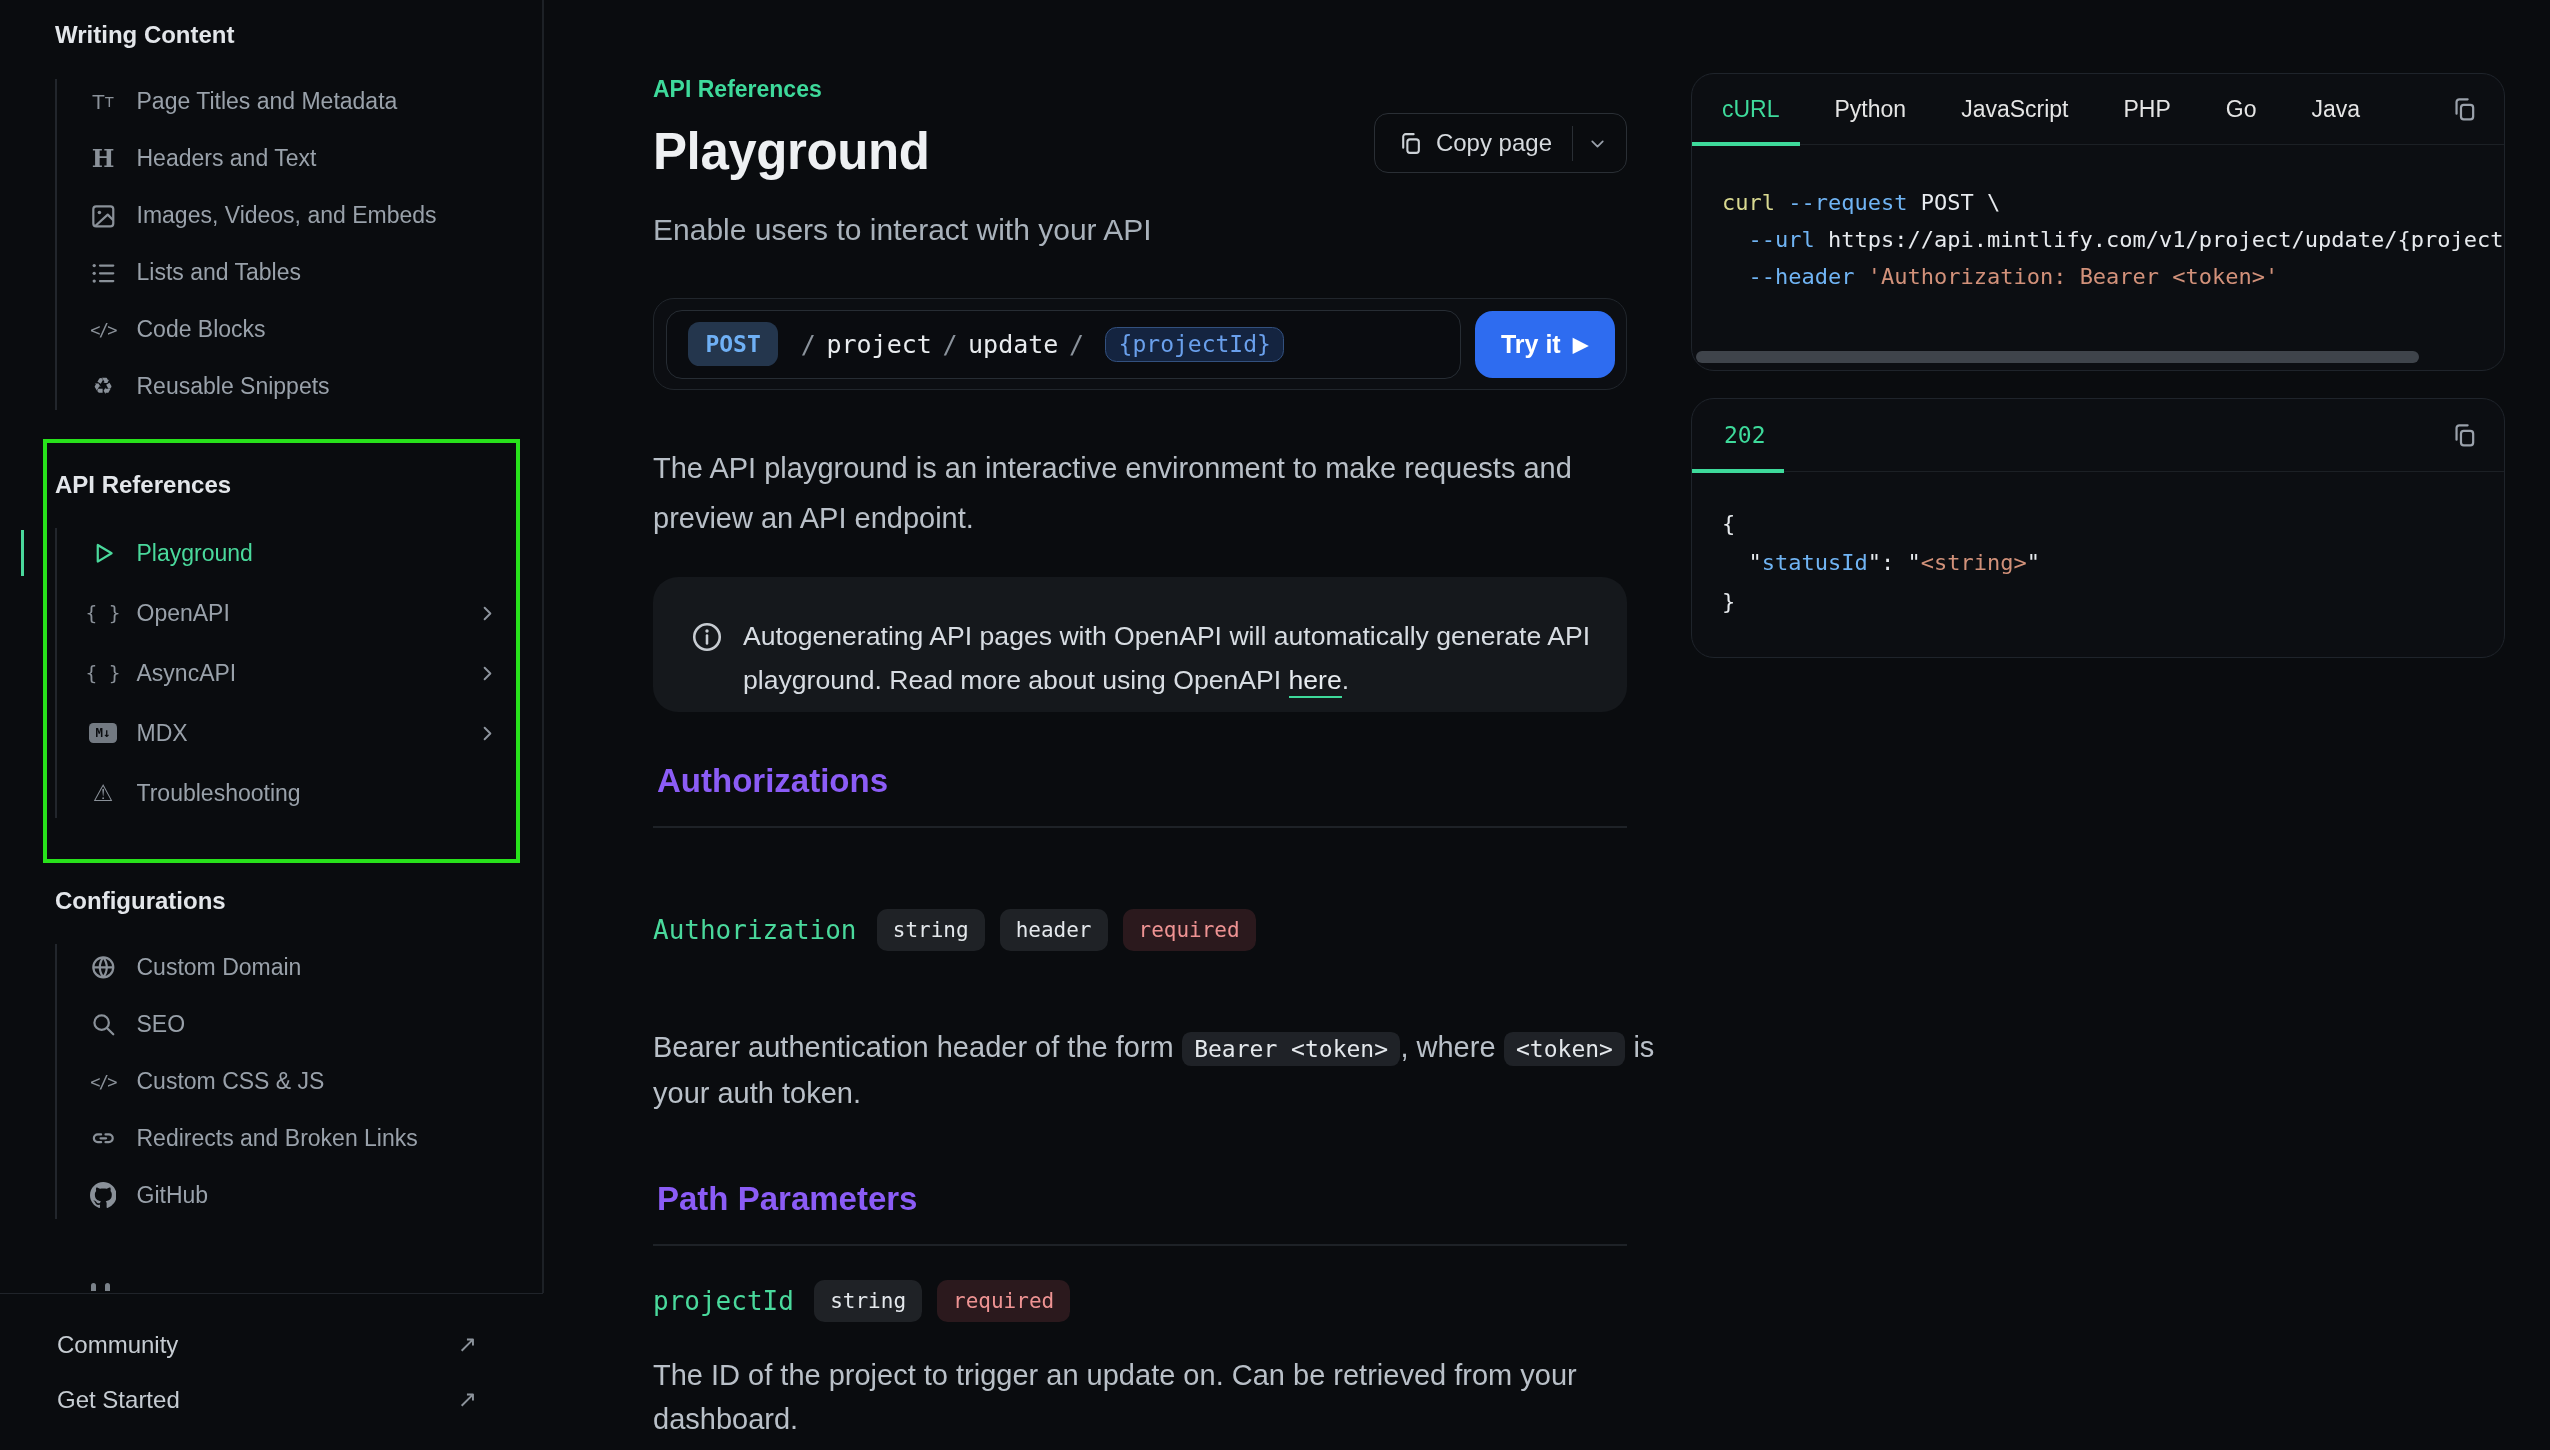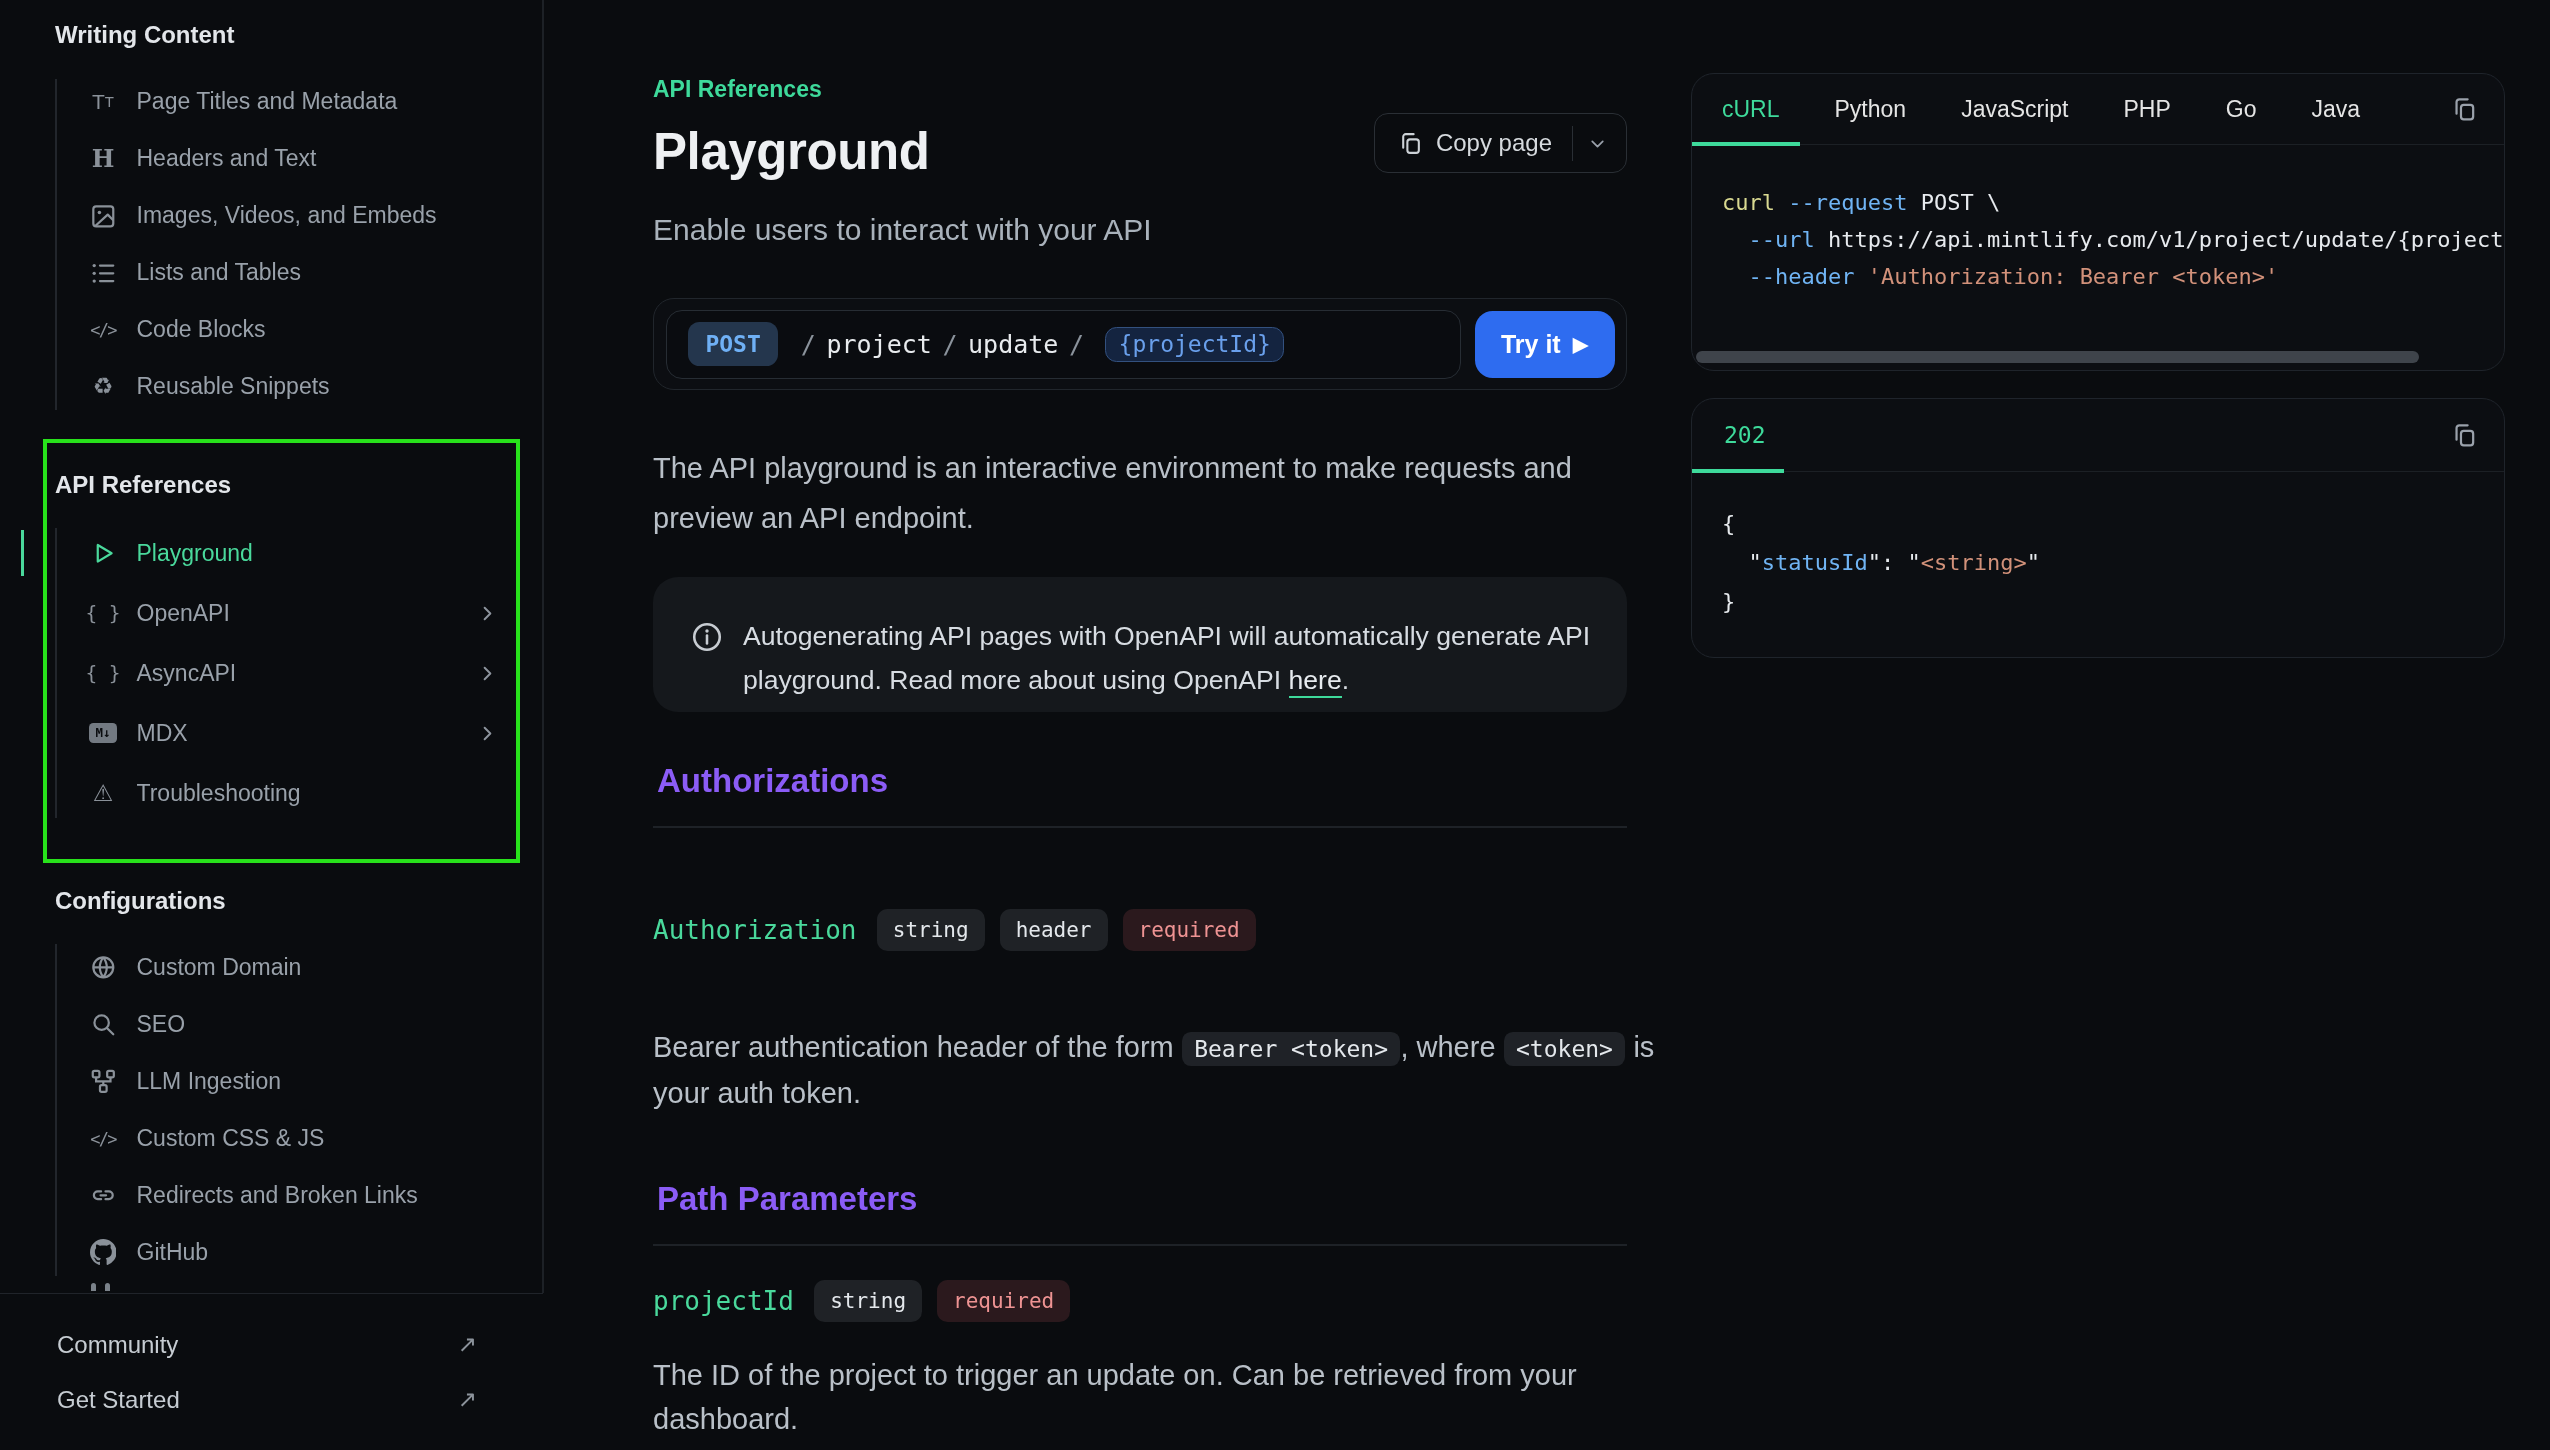--- a/index.html
+++ b/index.html
@@ -221,31 +221,20 @@
         <li class="side-item">
           <span class="icn">
             <svg class="icon" width="26.6" height="26.6" viewBox="0 0 24 24" fill="none" stroke="currentColor" stroke-width="2" stroke-linecap="round">
                 <circle cx="10.5" cy="10.5" r="6.5"></circle>
                 <path d="M15.5 15.5L21 21"></path>
               </svg>
           </span>
           <span class="lbl">SEO</span>
         </li>
         <li class="side-item">
-          <span class="icn">
-            <svg class="icon" width="26.6" height="26.6" viewBox="0 0 24 24" fill="none" stroke="currentColor" stroke-width="2">
-                <rect x="2.5" y="2.5" width="6" height="6" rx="1.5"></rect>
-                <rect x="15.5" y="2.5" width="6" height="6" rx="1.5"></rect>
-                <rect x="9" y="15.5" width="6" height="6" rx="1.5"></rect>
-                <path d="M5.5 8.5V12h13V8.5M12 12v3.5"></path>
-              </svg>
-          </span>
-          <span class="lbl">LLM Ingestion</span>
-        </li>
-        <li class="side-item">
           <span class="icn code-glyph">&lt;/&gt;</span>
           <span class="lbl">Custom CSS &amp; JS</span>
         </li>
         <li class="side-item">
           <span class="icn">
             <svg class="icon" width="26.6" height="26.6" viewBox="0 0 24 24" fill="none" stroke="currentColor" stroke-width="2" stroke-linecap="round">
                 <path d="M9.5 12h5"></path>
                 <path d="M10 8.5H7a3.5 3.5 0 000 7h3M14 8.5h3a3.5 3.5 0 010 7h-3"></path>
               </svg>
           </span>

